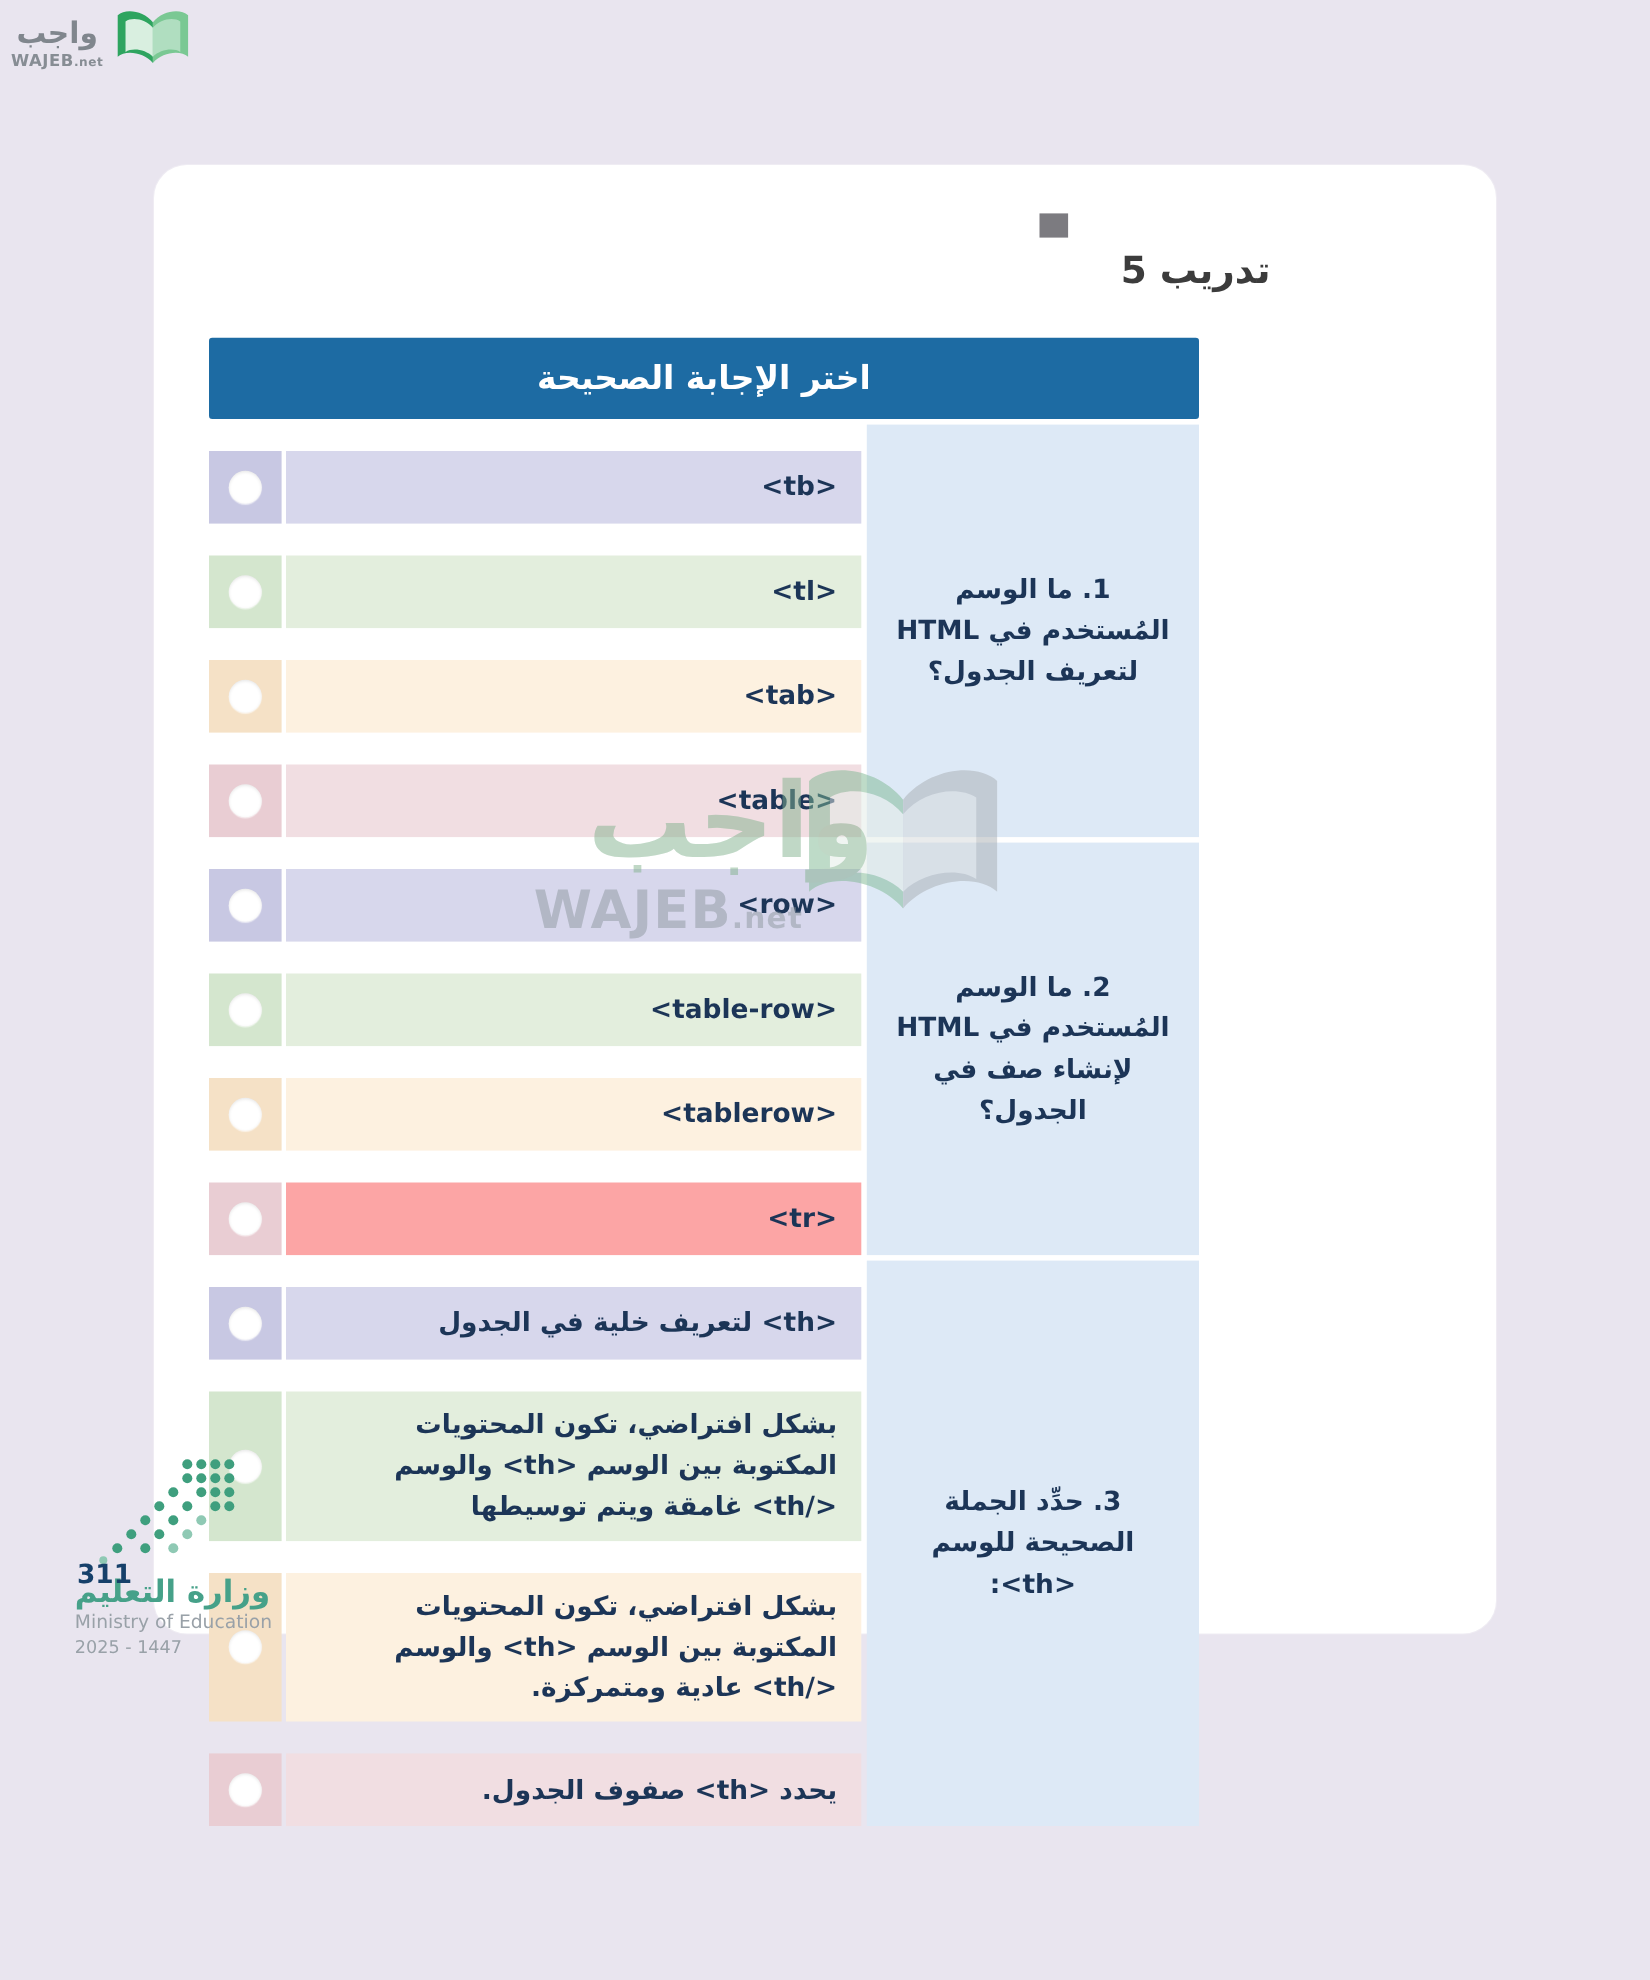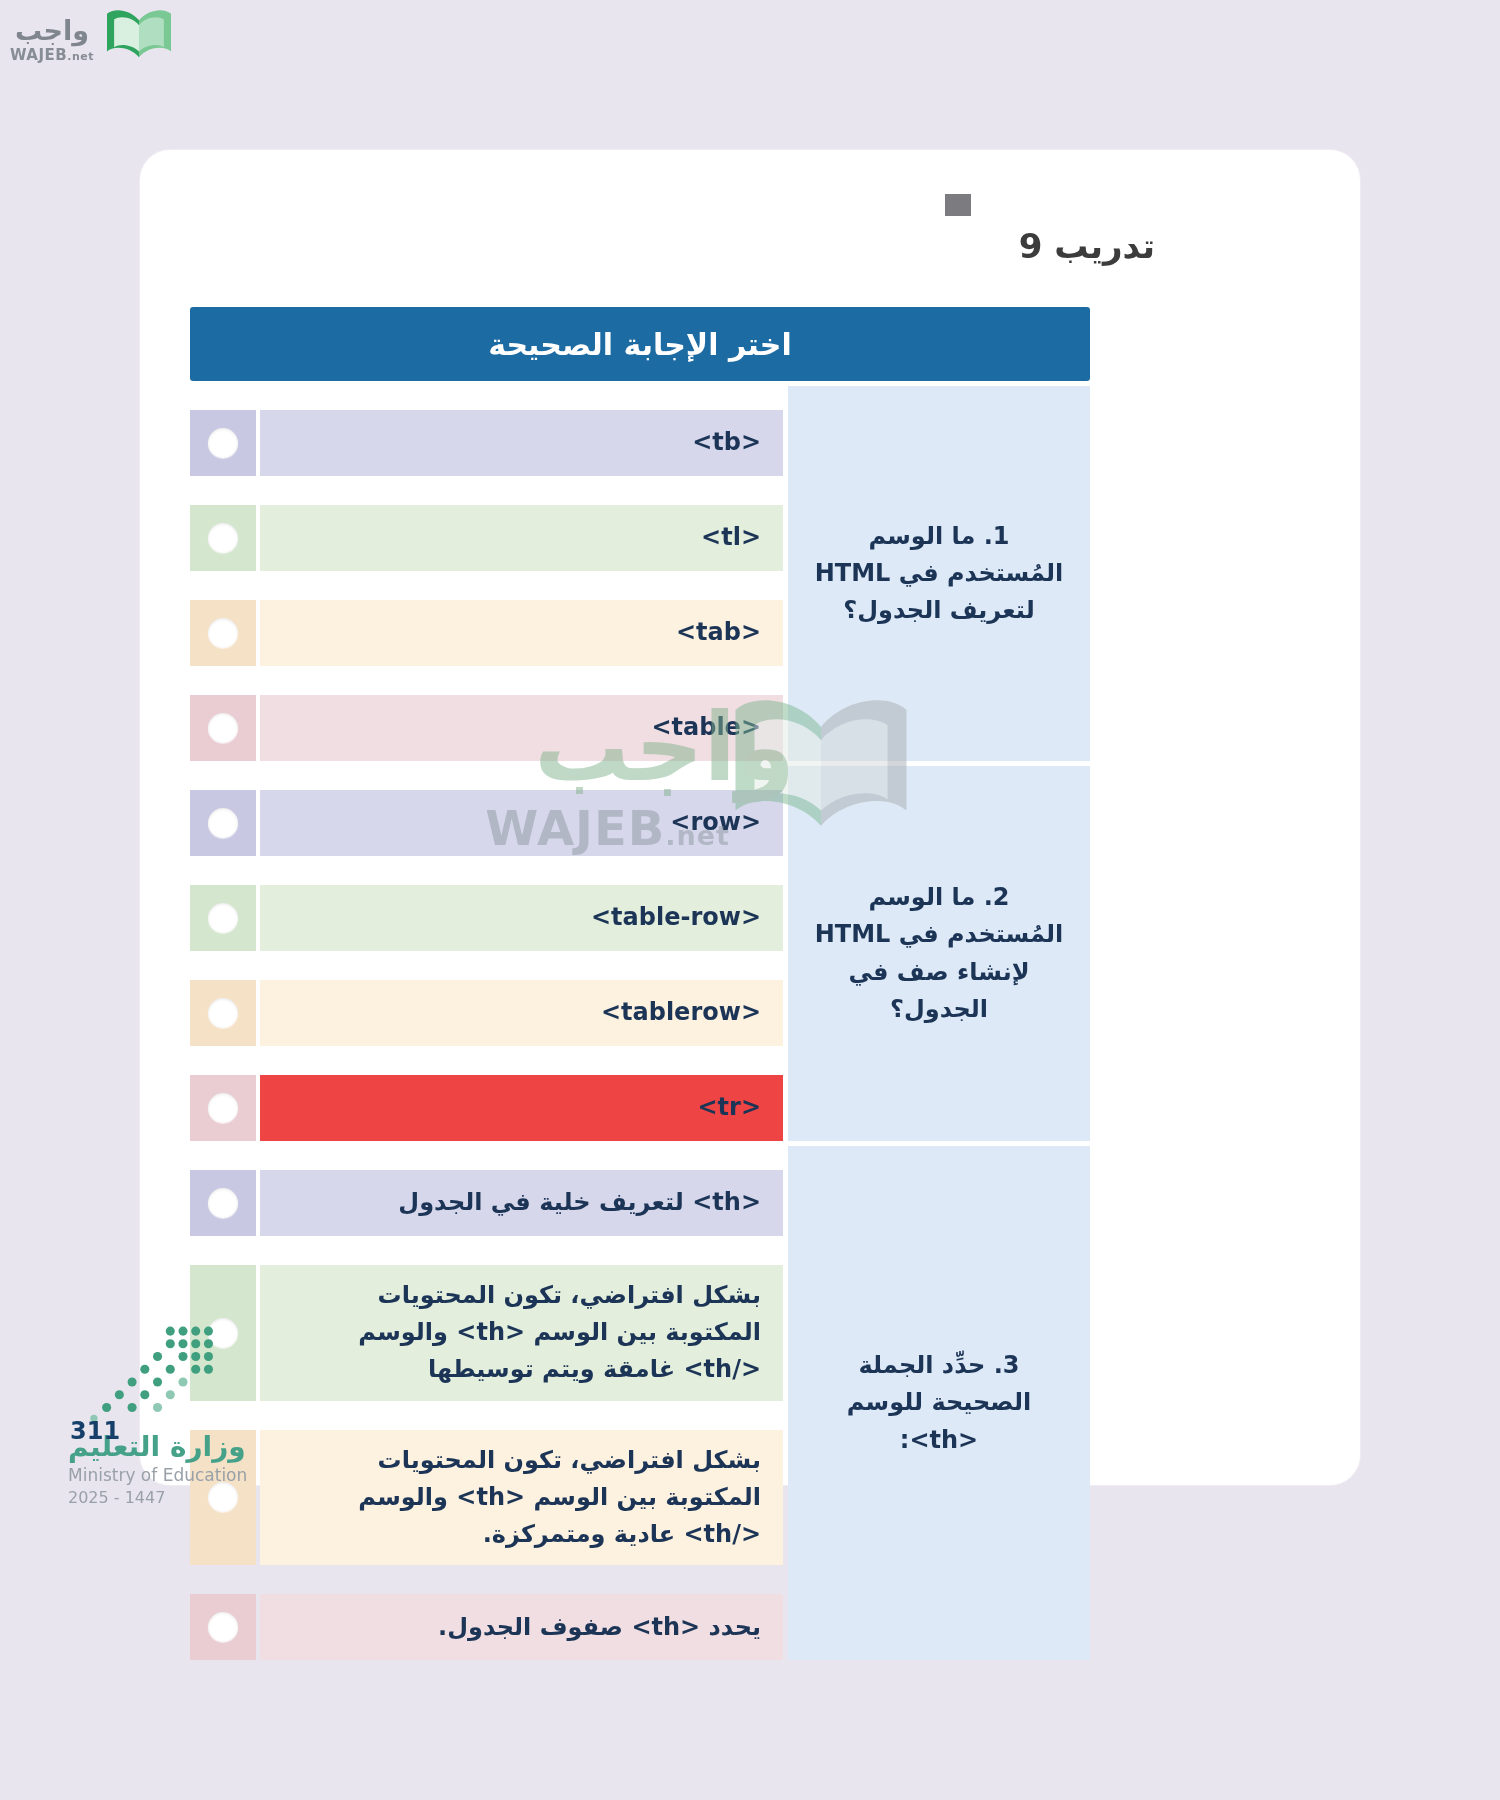--- a/index.html
+++ b/index.html
@@ -131,21 +131,21 @@
         <path d="M50 20 C38 5, 15 2, 5 11 L5 64 C15 55, 38 58, 50 72 Z" fill="#2ea45f"></path>
         <path d="M50 20 C62 5, 85 2, 95 11 L95 64 C85 55, 62 58, 50 72 Z" fill="#7ac893"></path>
         <path d="M50 27 C41 16, 24 13, 15 19 L15 58 C24 52, 41 55, 50 64 Z" fill="#d9efe0"></path>
         <path d="M50 27 C59 16, 76 13, 85 19 L85 58 C76 52, 59 55, 50 64 Z" fill="#b0dec0"></path>
       </svg>
     </span>
   </div>
 
   <div class="card">
     <div class="banner-tab"></div>
-    <div class="exercise-title">تدريب 9</div>
+    <div class="exercise-title">تدريب 5</div>
 
     <div class="quiz-table">
       <div class="quiz-header" id="quiz-header" style="background: rgb(29, 107, 163);">اختر الإجابة الصحيحة</div>
       <div class="quiz-body" id="quiz-body">
           <div class="qgroup">
             <div class="qcell" style="background: rgb(221, 233, 246);">1. ما الوسم المُستخدم في HTML لتعريف الجدول؟</div>
             <div class="answers">
               <div class="arow">
                 <div class="atext" style="background: rgb(215, 215, 236);">&lt;tb&gt;</div>
                 <div class="aradio" style="background: rgb(200, 200, 227);">
@@ -187,21 +187,21 @@
                   <div class="circle"></div>
                 </div>
               </div>
               <div class="arow">
                 <div class="atext" style="background: rgb(253, 241, 224);">&lt;tablerow&gt;</div>
                 <div class="aradio" style="background: rgb(245, 225, 198);">
                   <div class="circle"></div>
                 </div>
               </div>
               <div class="arow">
-                <div class="atext" style="background: #ef4444;">&lt;tr&gt;</div>
+                <div class="atext" style="background: #fca5a5;">&lt;tr&gt;</div>
                 <div class="aradio" style="background: rgb(233, 205, 211);">
                   <div class="circle"></div>
                 </div>
               </div>
             </div>
           </div>
           <div class="qgroup">
             <div class="qcell" style="background: rgb(221, 233, 246);">3. حدِّد الجملة الصحيحة للوسم &lt;th&gt;:</div>
             <div class="answers">
               <div class="arow">

